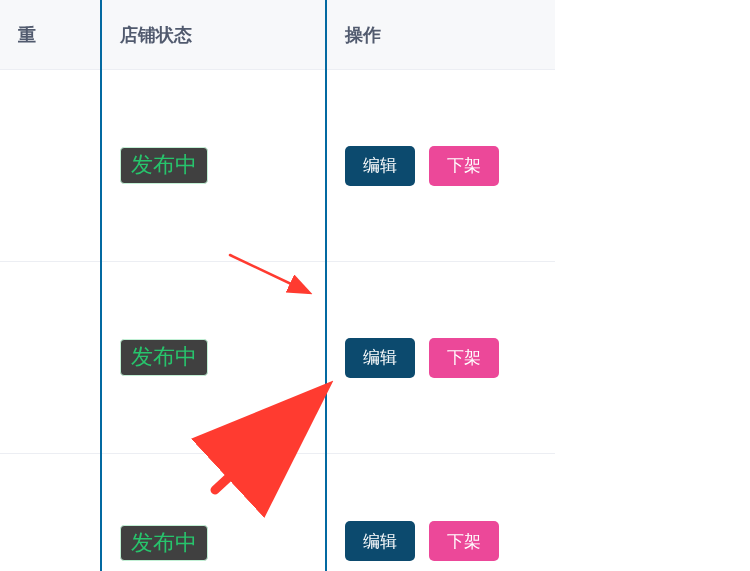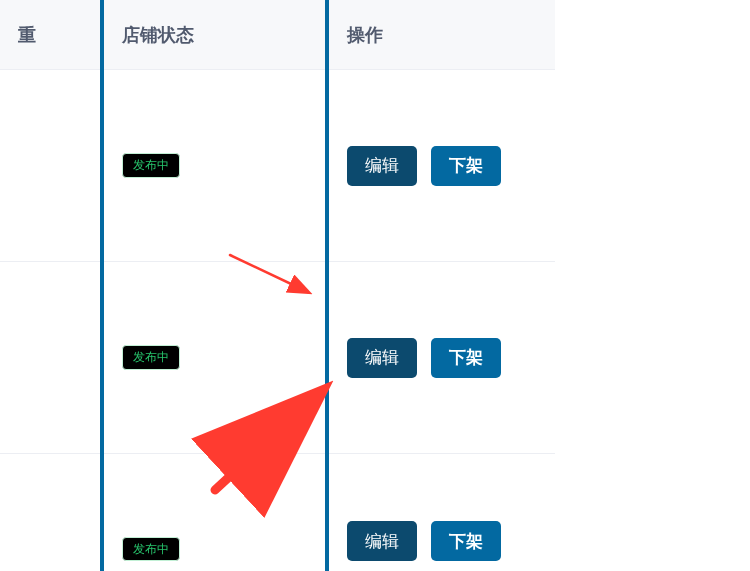--- a/index.html
+++ b/index.html
@@ -35,57 +35,57 @@
       padding: 0 18px;
       border-bottom: 1px solid #eceef3;
     }
     .row-3 { height: 117px; border-bottom: 0; }
     
     .tag-pub {
       display: inline-block;
       padding: 4px 10px;
       border: 1px solid #c2f0d5;
       color: #27c46c;
-      background: #000000;
+      background: #404040;
       border-radius: 4px;
-      font-size: 12px;
+      font-size: 22px;
       line-height: 1.2;
     }
     
     .activity-stack {
       display: flex;
       flex-direction: column;
       width: 100%;
       height: 100%;
     }
     .activity-stack .slot {
       flex: 1;
       border-bottom: 1px solid #eceef3;
     }
     .activity-stack .slot:last-child { border-bottom: 0; }
     
     .col-status,
     .col-activity,
-    .col-ops { border-left: 4px solid #0369a1; }
+    .col-ops { border-left: 2px solid #0369a1; }
     
     .btn {
       display: inline-flex;
       align-items: center;
       justify-content: center;
       height: 40px;
       padding: 0 18px;
       border-radius: 5px;
       font-size: 17px;
       color: #fff;
       border: none;
       cursor: pointer;
       white-space: nowrap;
     }
     .btn-primary { background: #0c4a6e; }
-    .btn-danger  { background: #0369a1; font-weight: bold; }
+    .btn-danger  { background: #ec4899; }
     .btn + .btn { margin-left: 14px; }
     
     .arrows {
       position: absolute;
       top: 0; left: 0;
       pointer-events: none;
       width: 750px; height: 571px;
     }
   </style>
 </head>

